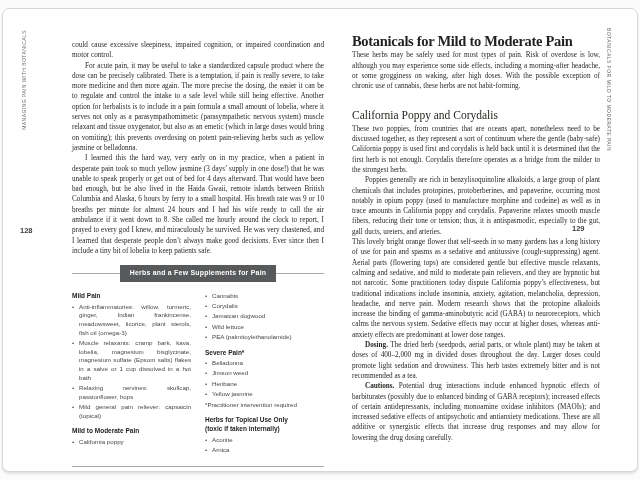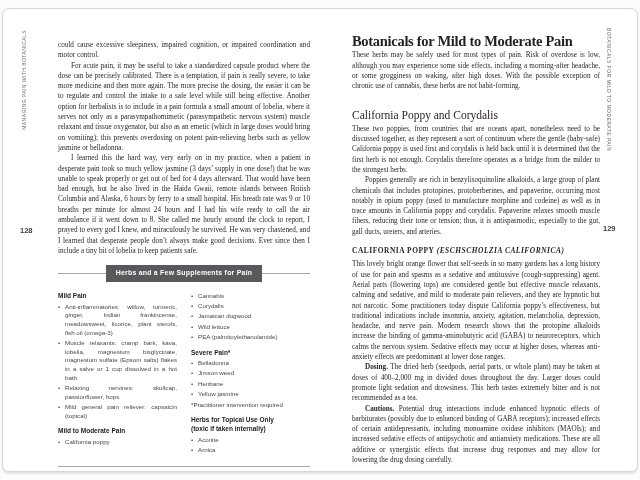--- a/index.html
+++ b/index.html
@@ -17,28 +17,28 @@
     font-size:5px; letter-spacing:0.45px; color:#6a6a6a; text-transform:uppercase;
     white-space:nowrap;
   }
   .margin-label.left  { left:21px; top:30px; writing-mode:vertical-rl; transform:rotate(180deg); }
   .margin-label.right { left:606px; top:28px; writing-mode:vertical-rl; }
   .page-num {
     position:absolute; font-family:"Liberation Sans", sans-serif;
     font-size:7.5px; font-weight:bold; color:#3c3c3c;text-align:center;
   }
   .page-num.left  { left:20px;  top:226px; }
-  .page-num.right { left:603px; top:224px; }
+  .page-num.right { left:572px; top:224px; }
 
   
   .bodytext { font-size:7.2px; line-height:10.3px; color:#2b2723; text-align:justify; }
   .bodytext p.indent { text-indent:13px; }
 
   
-  .left-col  { position:absolute; left:58px; top:40px; width:252px; }
+  .left-col  { position:absolute; left:72px; top:40px; width:252px; }
 
   .box-header { display:flex; align-items:center; margin-top:9px; }
   .box-header .hline { flex:1; height:1px; background:#a9a9a9; }
   .box-header .bar {
     background:#58595b; color:#ffffff; font-family:"Liberation Sans", sans-serif;
     font-size:6.9px; font-weight:bold; letter-spacing:0.25px;
     padding:3px 10px 3.5px 10px; white-space:nowrap;
   }
 
   .herb-cols { display:flex; gap:14px; margin-top:10px; font-family:"Liberation Sans", sans-serif; }
@@ -137,20 +137,17 @@
   </div>
 
   <div class="right-col bodytext">
     <h1 class="chapter-title">Botanicals for Mild to Moderate Pain</h1>
     <p>These herbs may be safely used for most types of pain. Risk of overdose is low, although you may experience some side effects, including a morning-after headache, or some grogginess on waking, after high doses. With the possible exception of chronic use of cannabis, these herbs are not habit-forming.</p>
 
     <h2 class="section-heading">California Poppy and Corydalis</h2>
     <p>These two poppies, from countries that are oceans apart, nonetheless need to be discussed together, as they represent a sort of continuum where the gentle (baby-safe) California poppy is used first and corydalis is held back until it is determined that the first herb is not enough. Corydalis therefore operates as a bridge from the milder to the strongest herbs.</p>
     <p class="indent">Poppies generally are rich in benzylisoquinoline alkaloids, a large group of plant chemicals that includes protopines, protoberberines, and papaverine, occurring most notably in opium poppy (used to manufacture morphine and codeine) as well as in trace amounts in California poppy and corydalis. Papaverine relaxes smooth muscle fibers, reducing their tone or tension; thus, it is antispasmodic, especially to the gut, gall ducts, ureters, and arteries.</p>
 
-    <h3 class="sub-heading">
-      <span>CALIFORNIA POPPY </span><span class="species">(ESCHSCHOLZIA CALIFORNICA)</span>
-    </h3>
     <p>This lovely bright orange flower that self-seeds in so many gardens has a long history of use for pain and spasms as a sedative and antitussive (cough-suppressing) agent. Aerial parts (flowering tops) are considered gentle but effective muscle relaxants, calming and sedative, and mild to moderate pain relievers, and they are hypnotic but not narcotic. Some practitioners today dispute California poppy’s effectiveness, but traditional indications include insomnia, anxiety, agitation, melancholia, depression, headache, and nerve pain. Modern research shows that the protopine alkaloids increase the binding of gamma-aminobutyric acid (GABA) to neuroreceptors, which calms the nervous system. Sedative effects may occur at higher doses, whereas anti-anxiety effects are predominant at lower dose ranges.</p>
     <p class="indent"><span class="runin">Dosing.</span> <span>The dried herb (seedpods, aerial parts, or whole plant) may be taken at doses of 400–2,000 mg in divided doses throughout the day. Larger doses could promote light sedation and drowsiness. This herb tastes extremely bitter and is not recommended as a tea.</span></p>
     <p class="indent"><span class="runin">Cautions.</span> <span>Potential drug interactions include enhanced hypnotic effects of barbiturates (possibly due to enhanced binding of GABA receptors); increased effects of certain antidepressants, including monoamine oxidase inhibitors (MAOIs); and increased sedative effects of antipsychotic and antianxiety medications. These are all additive or synergistic effects that increase drug responses and may allow for lowering the drug dosing carefully.</span></p>
   </div>
 </div>
 
 </body></html>

